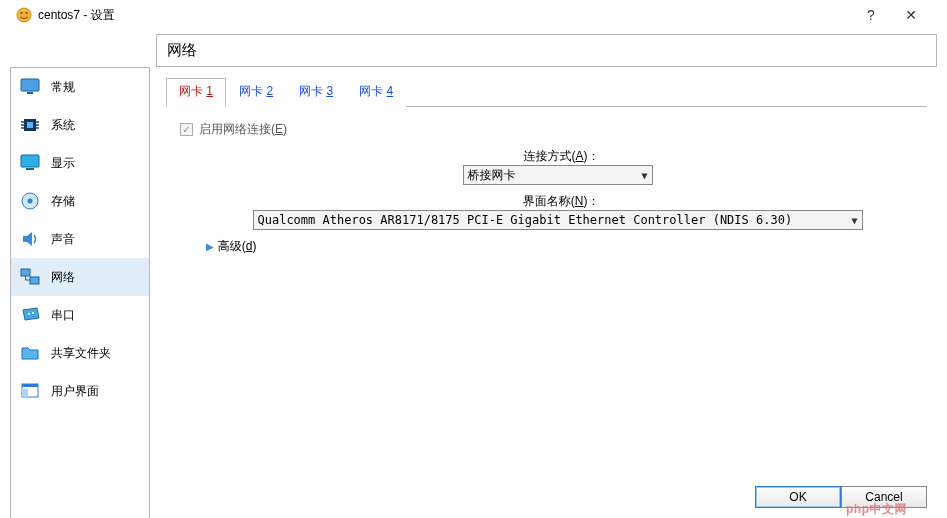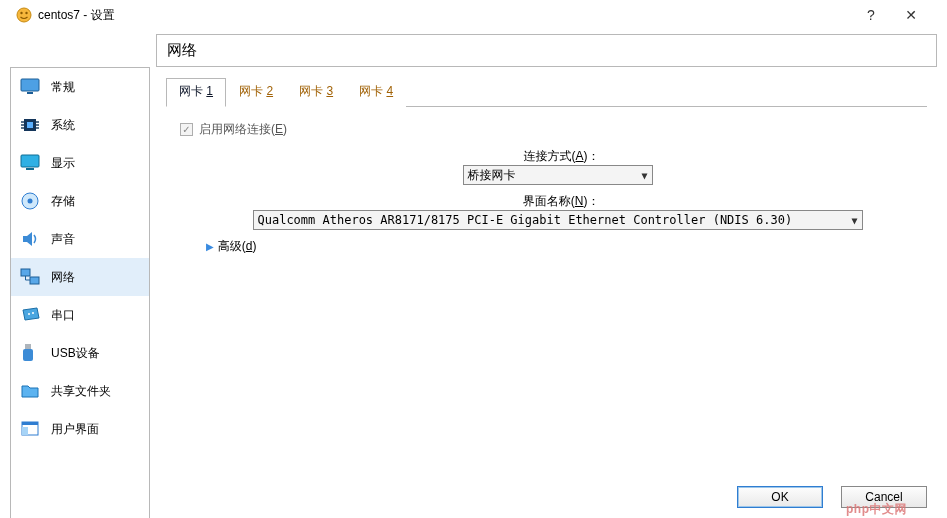--- a/index.html
+++ b/index.html
@@ -11,35 +11,35 @@
 .tb-btn { width: 40px; height: 28px; display: flex; align-items: center; justify-content: center; font-size: 14px; color: #333; cursor: pointer; }
 .body { display: flex; padding: 4px 10px 0 10px; }
 .sidebar { width: 140px; border: 1px solid #b8b8b8; background: #fff; height: 460px; margin-top: 33px; }
 .side-item { display: flex; align-items: center; height: 38px; padding: 0 8px; cursor: pointer; gap: 10px; color: #000; }
 .side-item.active { background: #e1eefa; }
 .side-ico { width: 22px; height: 22px; display: flex; align-items: center; justify-content: center; }
 .main { flex: 1; margin-left: 6px; }
 .panel-title-box { border: 1px solid #b8b8b8; padding: 6px 10px; margin-bottom: 10px; background: #fff; }
 .panel-title { font-size: 15px; color: #000; }
 .tabs { display: flex; border-bottom: 1px solid #b8b8b8; margin: 0 10px; }
-.tab { padding: 4px 12px 6px 12px; font-size: 12px; color: #a16207; cursor: pointer; border: 1px solid transparent; border-bottom: none; position: relative; top: 1px; background: #fff; }
-.tab.active { color: #0f172a; border-color: #b8b8b8; border-bottom: 1px solid #fff; }
+.tab { padding: 4px 12px 6px 12px; font-size: 12px; color: #1d4ed8; cursor: pointer; border: 1px solid transparent; border-bottom: none; position: relative; top: 1px; background: #fff; }
+.tab.active { color: #b91c1c; border-color: #b8b8b8; border-bottom: 1px solid #fff; }
 .tab .ul { text-decoration: underline; }
 .form-area { padding: 14px 18px; }
 .chk-row { display: flex; align-items: center; gap: 6px; color: #555; margin-bottom: 10px; margin-left: 6px; }
 .chk { width: 13px; height: 13px; border: 1px solid #aeaeae; background: #f4f4f4; display: flex; align-items: center; justify-content: center; font-size: 10px; color: #888; }
 .field-row { display: flex; align-items: center; margin-bottom: 8px; margin-left: 22px; flex-direction: column; }
 .field-label { width: 96px; text-align: right; padding-right: 6px; color: #000; font-size: 12px; }
 .combo { border: 1px solid #888; background: #f4f4f4; height: 20px; display: flex; align-items: center; padding: 0 4px; font-size: 12px; font-family: "SimSun", monospace; color: #000; position: relative; }
 .combo.small { width: 190px; }
 .combo.wide { width: 610px; }
 .combo .caret { position: absolute; right: 4px; font-size: 10px; color: #333; }
 .adv-row { display: flex; align-items: center; gap: 4px; margin-left: 32px; margin-top: 4px; color: #000; cursor: pointer; }
 .tri { color: #3a8be0; font-size: 10px; }
-.footer { position: absolute; bottom: 10px; right: 20px; display: flex; gap: 18px; }
+.footer { position: absolute; bottom: 10px; right: 20px; display: flex; }
 .btn { min-width: 86px; height: 22px; border: 1px solid #888; background: linear-gradient(#fdfdfd,#e9e9e9); font-size: 12px; cursor: pointer; display: flex; align-items: center; justify-content: center; }
 .btn.primary { border: 1px solid #2f7dd1; box-shadow: 0 0 0 1px #9cc6ea inset; }
 .watermark { position: absolute; right: 40px; bottom: 0; font-size: 12px; color: rgba(220,120,120,0.85); font-weight: bold; letter-spacing: 0.5px; pointer-events: none; }
 .ul { text-decoration: underline; }
 </style>
 </head>
 <body>
 
 <div class="window">
 
@@ -133,29 +133,20 @@
               <path d="M4 6 L18 4 L20 14 L6 16 Z" fill="#4aa6e0" stroke="#1b6fa8"></path>
               <circle cx="10" cy="10" r="1" fill="#fff"></circle>
               <circle cx="14" cy="9" r="1" fill="#fff"></circle>
             </svg>
           </span>
         <span>串口</span>
       </div>
       <div class="side-item">
         <span class="side-ico">
             <svg width="22" height="22" viewBox="0 0 22 22">
-              <rect x="6" y="2" width="6" height="5" fill="#aeb5bc"></rect>
-              <rect x="4" y="7" width="10" height="12" rx="2" fill="#3c8bd6"></rect>
-            </svg>
-          </span>
-        <span>USB设备</span>
-      </div>
-      <div class="side-item">
-        <span class="side-ico">
-            <svg width="22" height="22" viewBox="0 0 22 22">
               <path d="M3 6 H9 L11 8 H19 V17 H3 Z" fill="#5cb3f0" stroke="#1a72b6"></path>
             </svg>
           </span>
         <span>共享文件夹</span>
       </div>
       <div class="side-item">
         <span class="side-ico">
             <svg width="22" height="22" viewBox="0 0 22 22">
               <rect x="3" y="4" width="16" height="13" fill="#fff" stroke="#2f7dd1"></rect>
               <rect x="3" y="4" width="16" height="3" fill="#2f7dd1"></rect>

